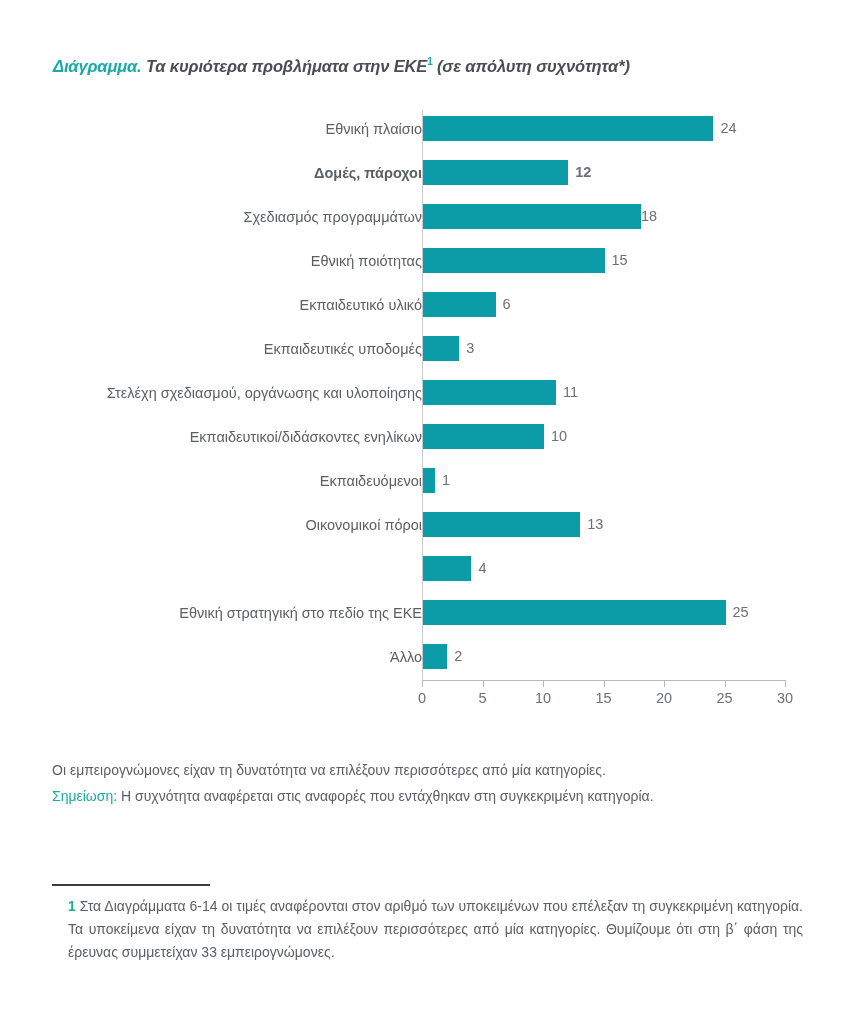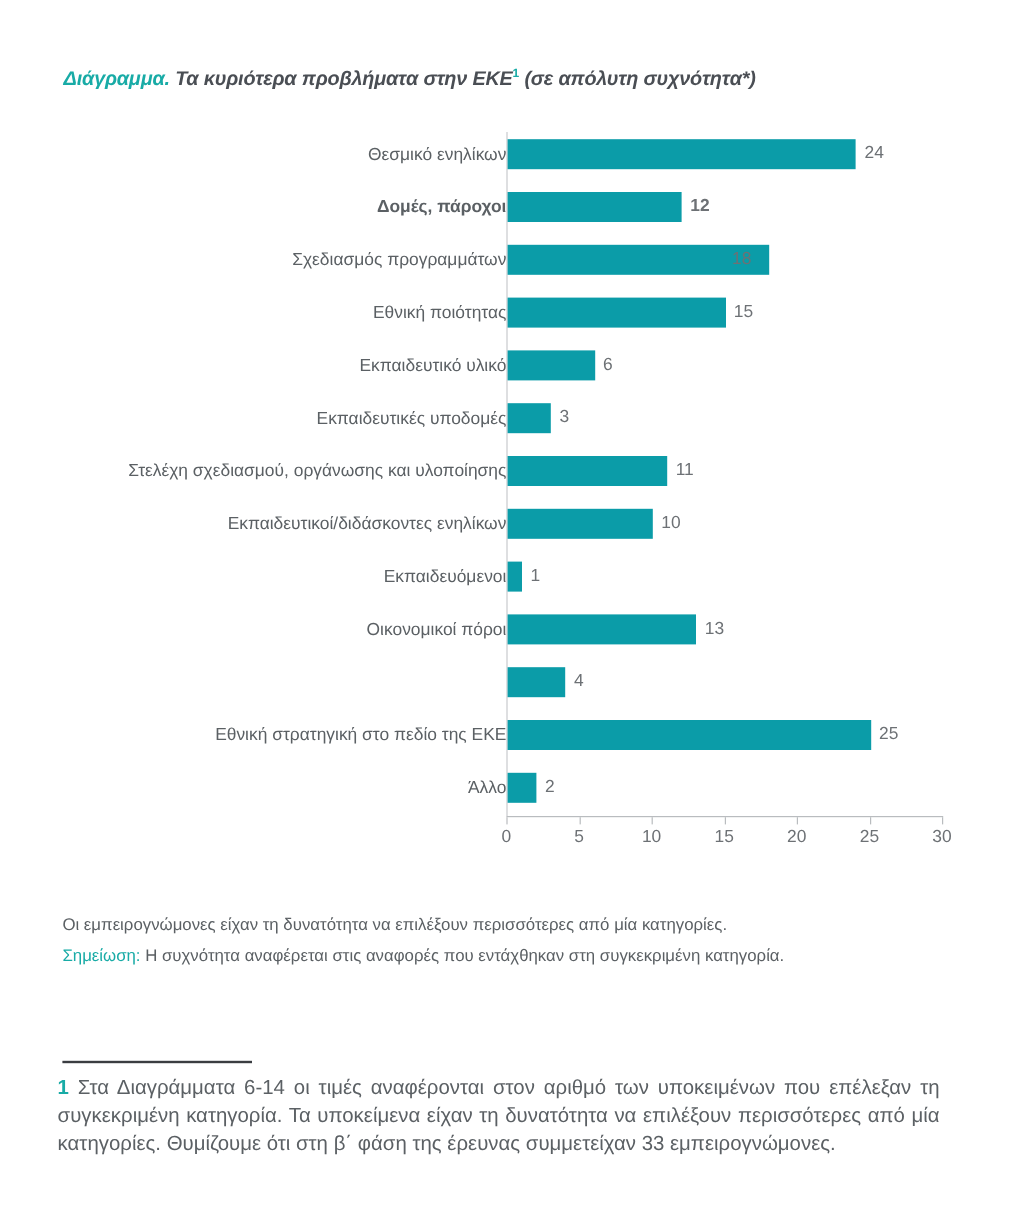--- a/index.html
+++ b/index.html
@@ -125,24 +125,24 @@
   #footnote-rule {
     position: absolute;
     left: 52px;
     top: 884px;
     width: 158px;
     height: 2px;
     background: #3a3d41;
   }
   #footnote {
     position: absolute;
-    left: 48px;
+    left: 68px;
     top: 895px;
     width: 735px;
-    font-size: 17px;
+    font-size: 14px;
     line-height: 23px;
     color: #5b6064;
     text-align: justify;
   }
   #footnote .fnum {
     color: #18aba6;
     font-weight: bold;
   }
 </style>
 </head>
@@ -150,33 +150,33 @@
 
 <div id="figure-title">
   <span class="tealword">Διάγραμμα.</span><span> Τα κυριότερα προβλήματα στην ΕΚΕ</span><sup>1</sup><span> (σε απόλυτη συχνότητα*)</span>
 </div>
 
 <div id="chart">
   <div id="y-spine"></div>
   <div id="x-spine"></div>
   <div id="rows">
       <div class="row" style="top: 12px;">
-        <div class="cat-label">Θεσμικό ενηλίκων</div>
+        <div class="cat-label">Εθνική πλαίσιο</div>
         <div class="bar" style="width: 290.4px; background: rgb(11, 156, 168);"></div>
         <div class="val-label" style="left: 720.4px;">24</div>
       </div>
       <div class="row" style="top: 56px; font-weight: bold;">
         <div class="cat-label">Δομές, πάροχοι</div>
         <div class="bar" style="width: 145.2px; background: rgb(11, 156, 168);"></div>
         <div class="val-label" style="left: 575.2px;">12</div>
       </div>
       <div class="row" style="top: 100px;">
         <div class="cat-label">Σχεδιασμός προγραμμάτων</div>
         <div class="bar" style="width: 217.8px; background: rgb(11, 156, 168);"></div>
-        <div class="val-label" style="left: 610px;">18</div>
+        <div class="val-label" style="left: 641px;">18</div>
       </div>
       <div class="row" style="top: 144px;">
         <div class="cat-label">Εθνική ποιότητας</div>
         <div class="bar" style="width: 181.5px; background: rgb(11, 156, 168);"></div>
         <div class="val-label" style="left: 611.5px;">15</div>
       </div>
       <div class="row" style="top: 188px;">
         <div class="cat-label">Εκπαιδευτικό υλικό</div>
         <div class="bar" style="width: 72.6px; background: rgb(11, 156, 168);"></div>
         <div class="val-label" style="left: 502.6px;">6</div>

